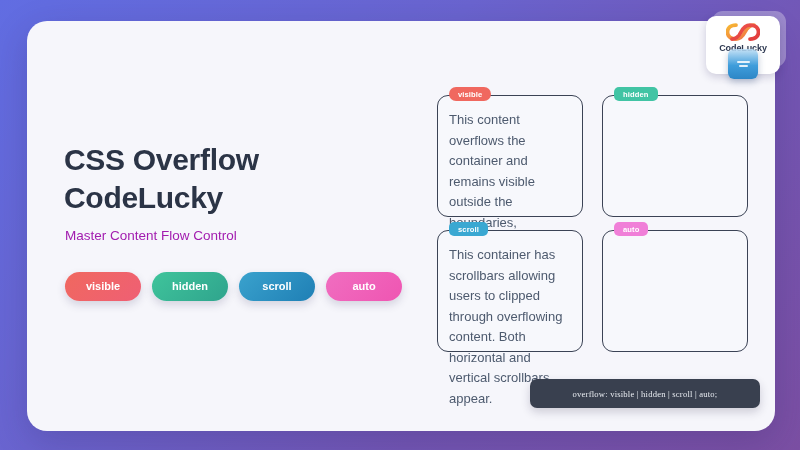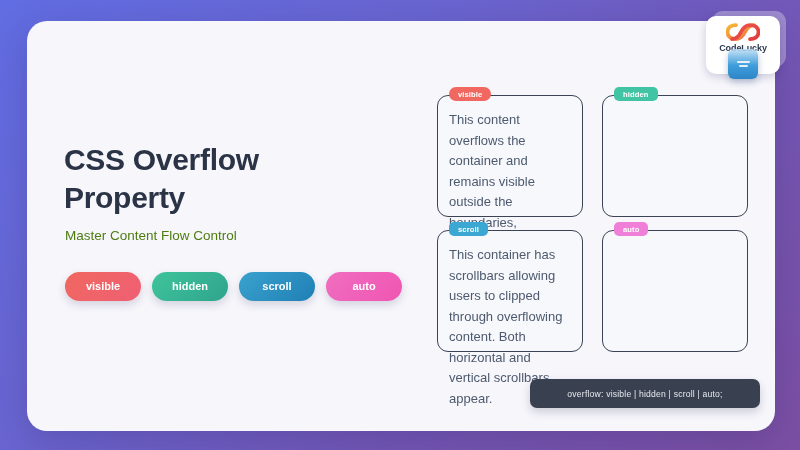--- a/index.html
+++ b/index.html
@@ -47,21 +47,21 @@
     font-size: 30px;
     line-height: 1.28;
     font-weight: bold;
     color: #2b3446;
     letter-spacing: -0.3px;
     max-width: 215px;
   }
   .page-subtitle {
     margin: 10px 0 0 1px;
     font-size: 13.5px;
-    color: #4d7c0f;
+    color: #a21caf;
     font-weight: normal;
   }
 
   
   .pill-row {
     display: flex;
     gap: 11px;
     margin-top: 29px;
     margin-left: 1px;
   }
@@ -140,21 +140,21 @@
     width: 230px;
     height: 29px;
     background: #39404f;
     border-radius: 7px;
     display: flex;
     align-items: center;
     justify-content: center;
     box-shadow: 0 4px 10px rgba(40, 35, 70, 0.2);
   }
   .code-text {
-    font-family: Liberation Sans, sans-serif;
+    font-family: Liberation Serif, serif;
     font-size: 8.6px;
     color: #e8ebf1;
     letter-spacing: 0.2px;
     white-space: nowrap;
   }
 
   
   .logo-wrap {
     position: absolute;
     right: 8px;
@@ -218,21 +218,21 @@
   .logo-chip-line.short { width: 9px; }
 </style>
 </head>
 <body>
 
 <div class="stage">
 
   <div class="slide">
 
     <div class="left-col">
-      <h1 class="page-title">CSS Overflow Property</h1>
+      <h1 class="page-title">CSS Overflow CodeLucky</h1>
       <p class="page-subtitle">Master Content Flow Control</p>
 
       <div class="pill-row">
         <div class="pill visible">
           <span>visible</span>
         </div>
         <div class="pill hidden">
           <span>hidden</span>
         </div>
         <div class="pill scroll">

